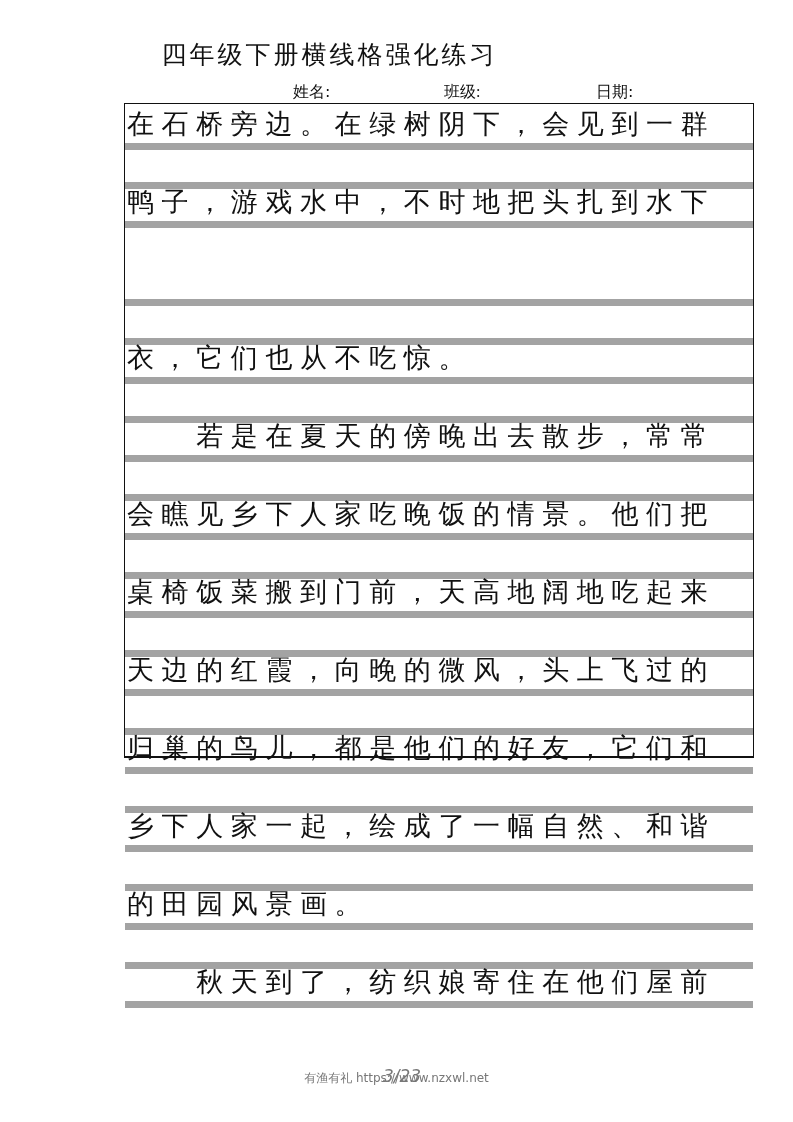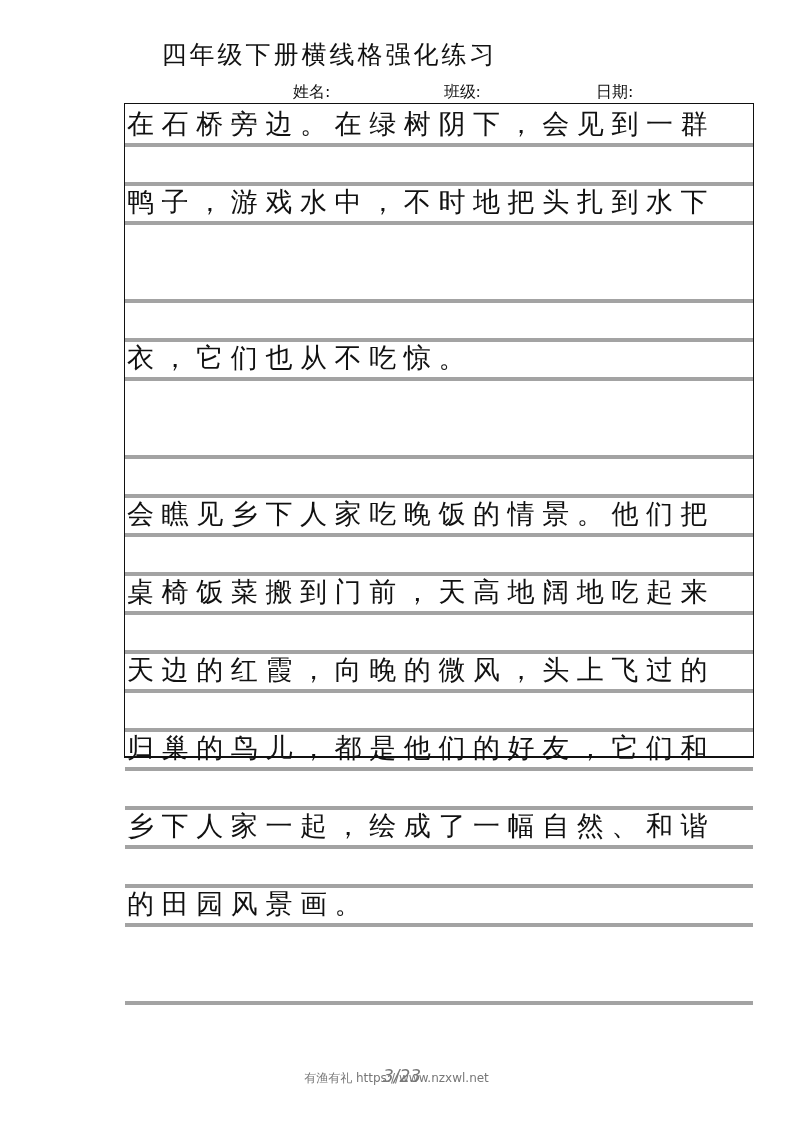--- a/index.html
+++ b/index.html
@@ -5,21 +5,21 @@
   html, body { margin: 0; padding: 0; background: #ffffff; }
   body { width: 793px; height: 1122px; position: relative; overflow: hidden;
          font-family: "DejaVu Serif", "Liberation Serif", serif; color: #111; }
   .title { position: absolute; top: 38px; left: 0; width: 659px; text-align: center;
            font-size: 25px; letter-spacing: 3px; color: #111; }
   .meta { position: absolute; top: 82px; font-size: 16px;
           font-family: "DejaVu Sans", "Liberation Sans", sans-serif; color: #111; }
   .sheet { position: absolute; left: 84px; top: 103px; width: 630px; height: 655px;
            border: 1.5px solid #111; box-sizing: border-box; border-bottom-width: 2px; margin-left: 40px; }
   .row { position: absolute; left: 0; width: 100%; height: 39px; box-sizing: border-box;
-         border-top: 4px solid #a3a3a3; }
+         border-top: 7px solid #a3a3a3; }
   .row.first { border-top: none; }
   .row .text { position: absolute; left: 2px; right: 2px; bottom: 4px;
                font-size: 27px; line-height: 30px; letter-spacing: 7.6px; white-space: nowrap;
                color: #111; }
   .footer { position: absolute; top: 1070px; left: 0; width: 793px; text-align: center;
             font-size: 12px; color: #777;
             font-family: "DejaVu Sans", "Liberation Sans", sans-serif; }
   .pagenum { position: absolute; top: 1066px; left: 383px; font-size: 17px; color: #777;
              font-family: "DejaVu Sans", "Liberation Sans", sans-serif; font-style: italic; }
 </style>
@@ -46,20 +46,23 @@
     </div>
   <div class="row" style="top:195px">
       <span class="text"></span>
     </div>
   <div class="row" style="top:234px">
       <span class="text">衣，它们也从不吃惊。</span>
     </div>
   <div class="row" style="top:273px">
       <span class="text"></span>
     </div>
+  <div class="row" style="top:312px">
+      <span class="text">　　若是在夏天的傍晚出去散步，常常</span>
+    </div>
   <div class="row" style="top:351px">
       <span class="text"></span>
     </div>
   <div class="row" style="top:390px">
       <span class="text">会瞧见乡下人家吃晚饭的情景。他们把</span>
     </div>
   <div class="row" style="top:429px">
       <span class="text"></span>
     </div>
   <div class="row" style="top:468px">
@@ -85,19 +88,22 @@
     </div>
   <div class="row" style="top:741px">
       <span class="text"></span>
     </div>
   <div class="row" style="top:780px">
       <span class="text">的田园风景画。</span>
     </div>
   <div class="row" style="top:819px">
       <span class="text"></span>
     </div>
+  <div class="row" style="top:858px">
+      <span class="text">　　秋天到了，纺织娘寄住在他们屋前</span>
+    </div>
   <div class="row" style="top:897px">
       <span class="text"></span>
     </div>
 </div>
 
 <div class="footer">有渔有礼 https://www.nzxwl.net</div>
 <div class="pagenum">3/23</div>
 
 </body></html>

